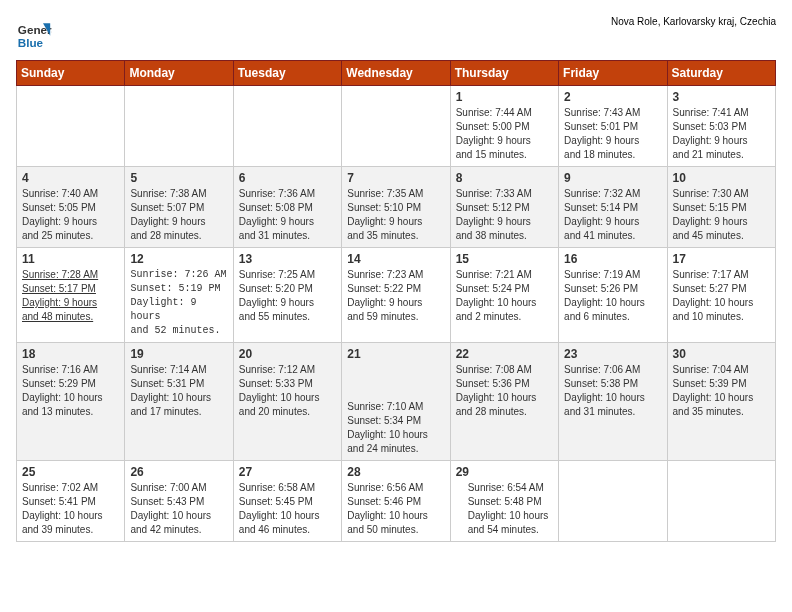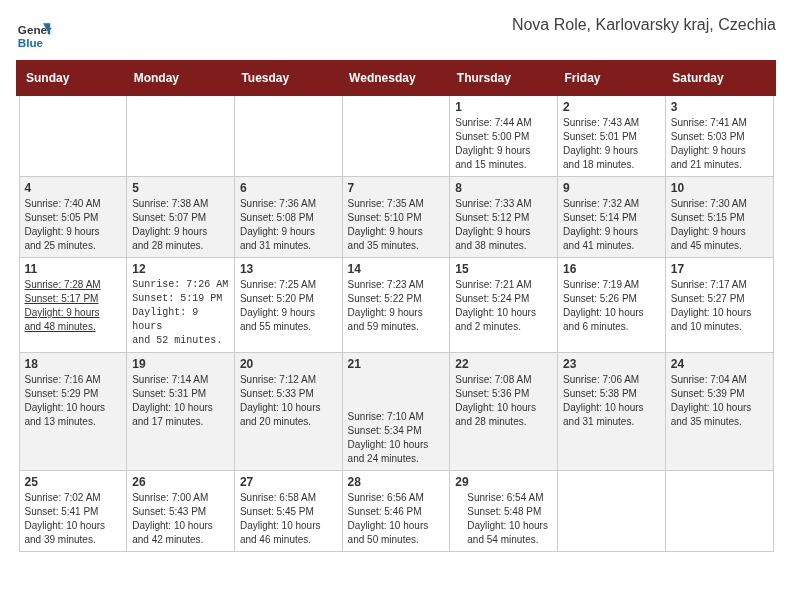--- a/index.html
+++ b/index.html
@@ -27,36 +27,36 @@
     }
     .title-block {
       text-align: right;
     }
     .month-title {
       font-size: 32px;
       font-weight: bold;
       color: #333;
     }
     .subtitle {
-      font-size: 16px;
-      color: #404040;
+      font-size: 10px;
+      color: #000000;
     }
     table {
       width: 100%;
       border-collapse: collapse;
       table-layout: fixed;
     }
     thead th {
-      background-color: #7f1d1d;
+      background-color: #c2410c;
       color: #fff;
       font-size: 12px;
       font-weight: bold;
       padding: 5px 4px;
       text-align: left;
-      border: 6px solid #7f1d1d;
+      border: 1px solid #7f1d1d;
     }
     tbody tr {
       background: #fff;
     }
     tbody tr:nth-child(even) {
       background: #f2f2f2;
     }
     tbody td {
       border: 1px solid #ccc;
       vertical-align: top;
@@ -275,21 +275,21 @@
 and 28 minutes.</div>
         </td>
         <td>
           <span class="day-number">23</span>
           <div class="day-info" style="white-space: pre-line;">Sunrise: 7:06 AM
 Sunset: 5:38 PM
 Daylight: 10 hours
 and 31 minutes.</div>
         </td>
         <td>
-          <span class="day-number">24</span>
+          <span class="day-number">30</span>
           <div class="day-info" style="white-space: pre-line;">Sunrise: 7:04 AM
 Sunset: 5:39 PM
 Daylight: 10 hours
 and 35 minutes.</div>
         </td>
       </tr>
       <tr>
         <td>
           <span class="day-number">25</span>
           <div class="day-info" style="white-space: pre-line;">Sunrise: 7:02 AM

